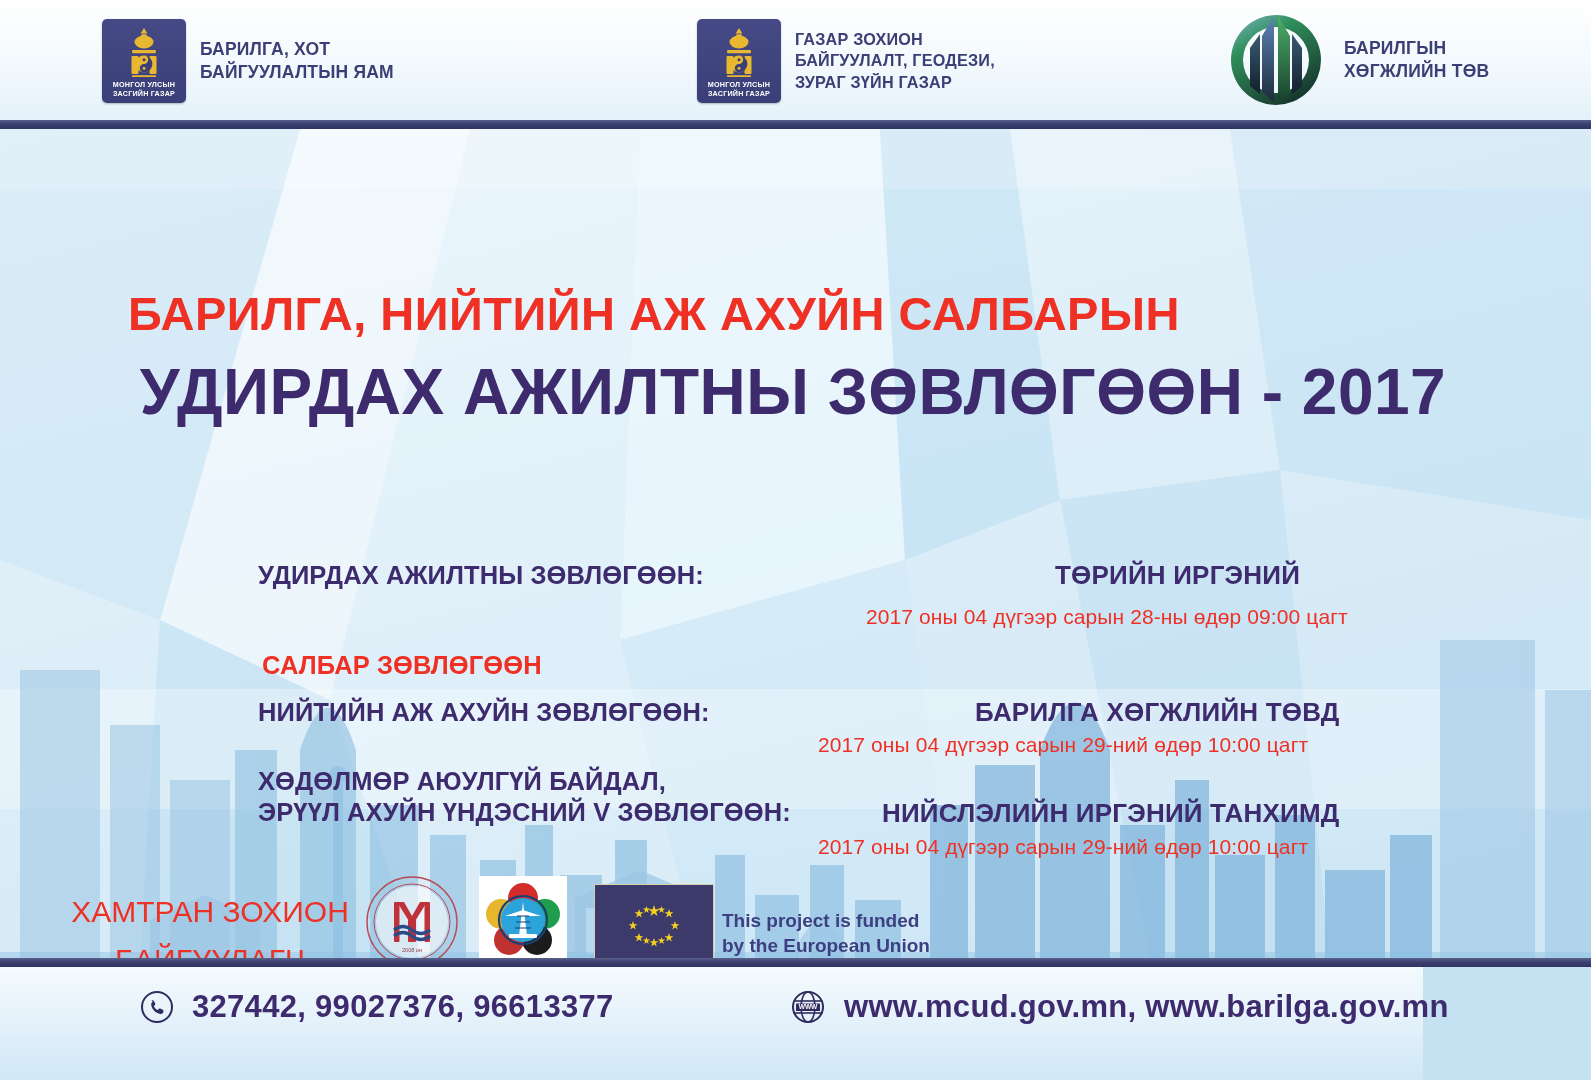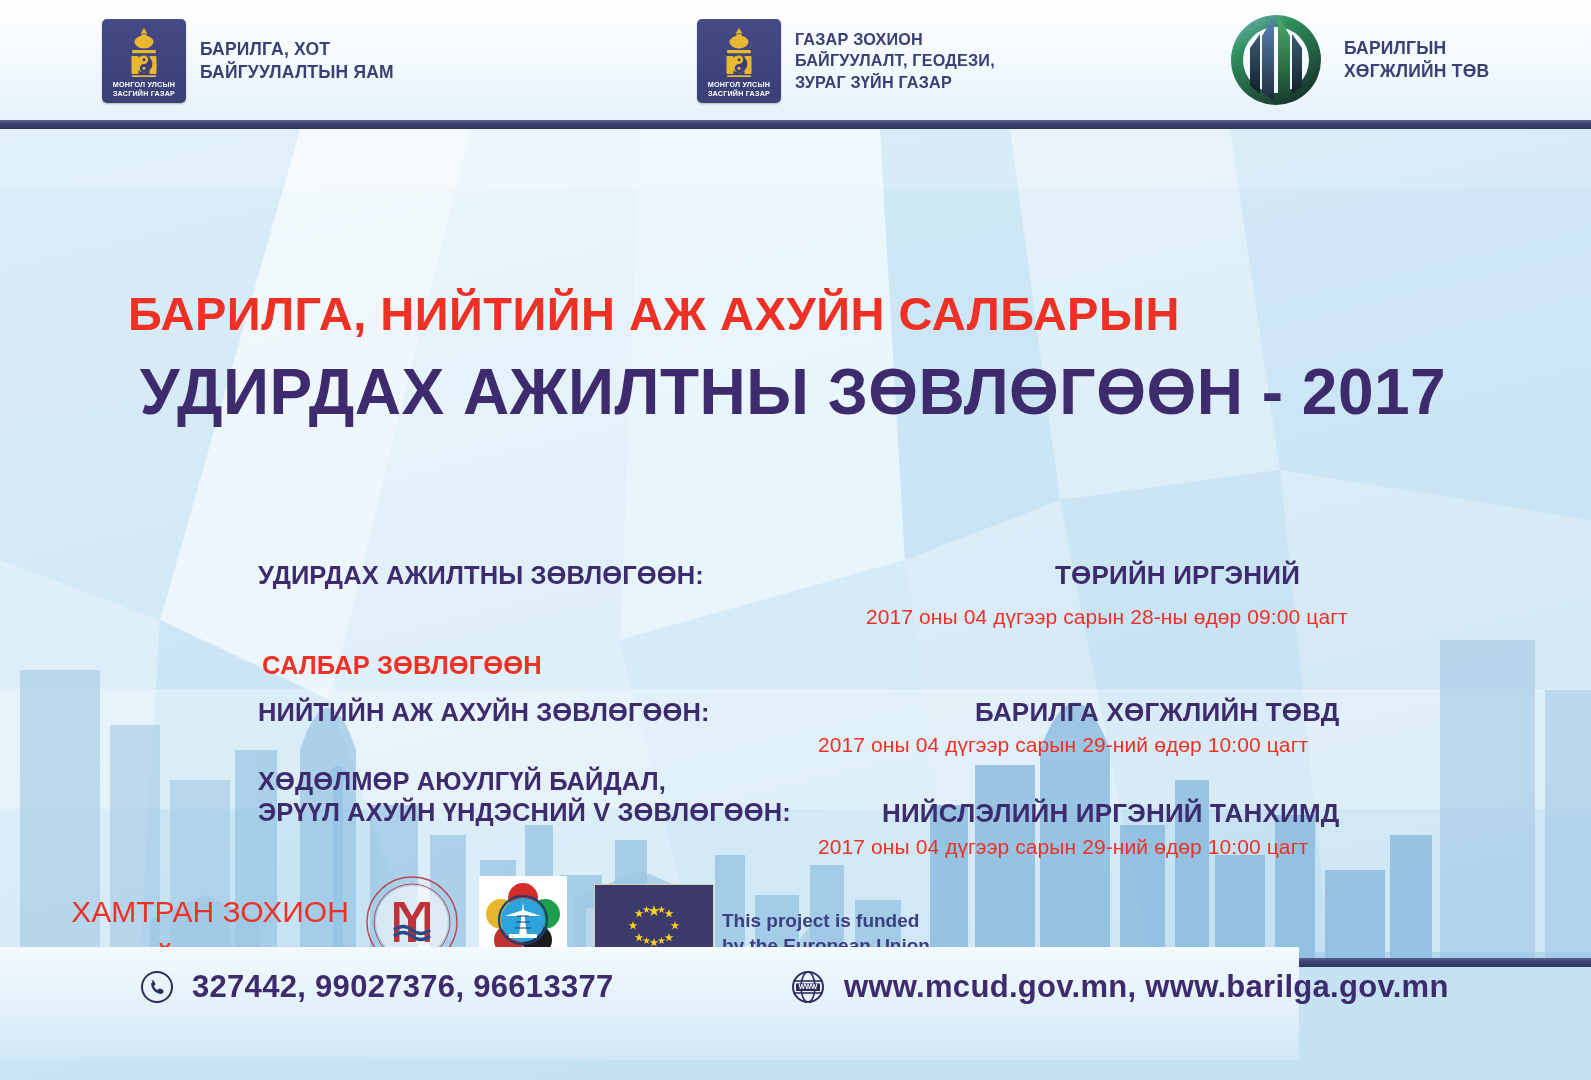--- a/index.html
+++ b/index.html
@@ -105,21 +105,21 @@
     color:#3d4080;font-weight:bold;font-size:19px;line-height:25px;
     white-space:pre-line;
   }
 
   
   #footer-rule{
     position:absolute;left:0;top:958px;width:1591px;height:9px;
     background:linear-gradient(180deg,#5a608c 0%,#3c4170 45%,#2f3360 100%);
   }
   #footer{
-    position:absolute;left:0;top:947px;width:1299px;height:113px;
+    position:absolute;left:0;top:967px;width:1423px;height:113px;
     background:linear-gradient(180deg,#f4fafd 0%,#e2f0fa 55%,#cfe7f6 100%);
   }
   .foot-item{position:absolute;display:flex;align-items:center;gap:18px;}
   .foot-text{
     color:#3d2b6e;font-weight:bold;font-size:31px;letter-spacing:.3px;
     white-space:nowrap;
   }
 </style>
 </head>
 <body>

